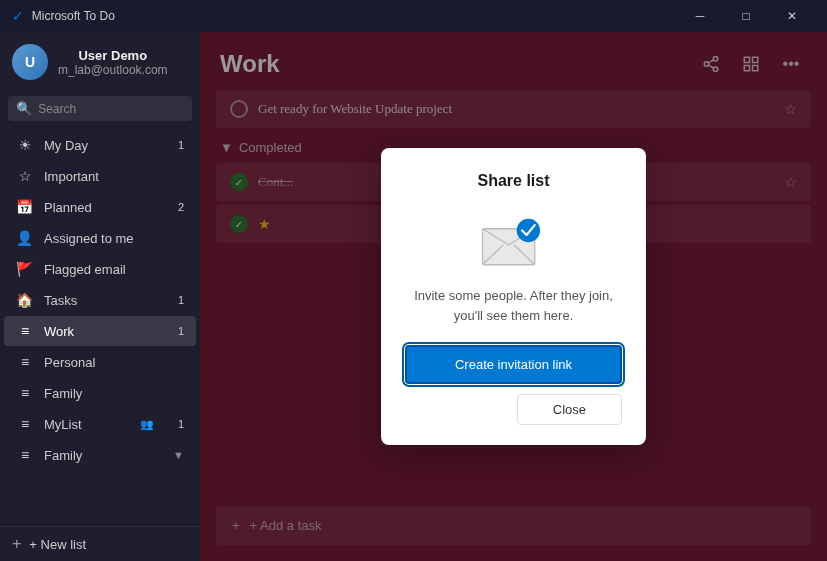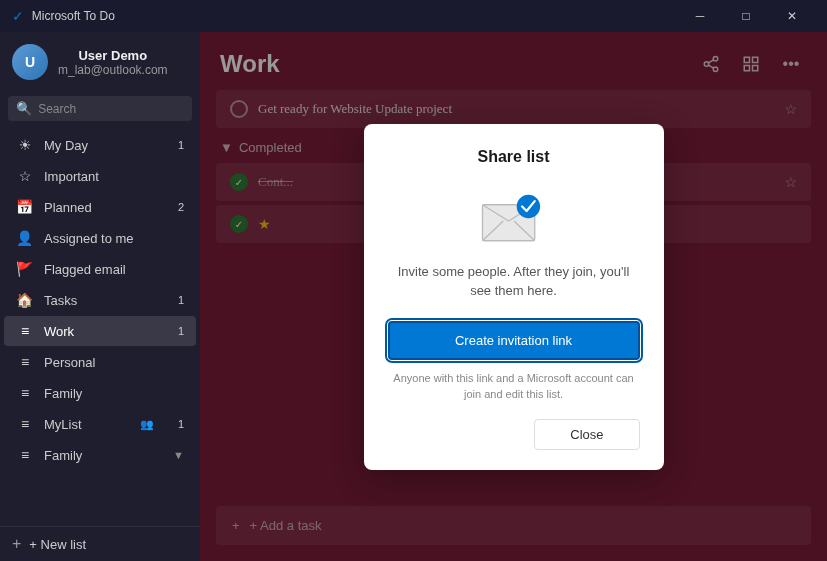--- a/index.html
+++ b/index.html
@@ -175,21 +175,21 @@
       display: flex;
       align-items: center;
       justify-content: center;
       z-index: 100;
     }
 
     
     .modal {
       background: white;
       border-radius: 8px;
-      width: 300px;
+      width: 265px;
       padding: 24px 24px 20px;
       display: flex;
       flex-direction: column;
       align-items: center;
       box-shadow: 0 8px 32px rgba(0,0,0,0.3);
     }
     .modal-title {
       font-size: 16px; font-weight: 600; color: #1a1a1a;
       margin-bottom: 20px; text-align: center;
     }
@@ -397,19 +397,18 @@
           <line x1="63" y1="60" x2="40" y2="38" stroke="#bbb" stroke-width="1.5"></line>
 
           <circle cx="56" cy="22" r="13" fill="#0078d4"></circle>
           <path d="M49 22 L54 27 L63 16" stroke="white" stroke-width="2.5" fill="none" stroke-linecap="round" stroke-linejoin="round"></path>
         </svg>
 
         <span class="modal-description">Invite some people. After they join, you'll see them here.</span>
 
         <button class="create-link-btn">Create invitation link</button>
 
-        <span class="link-note">Anyone with this link and a Microsoft account can join and edit this list.</span>
 
         <button class="close-btn">Close</button>
       </div>
     </div>
   </div>
 </div>
 
 </body></html>

